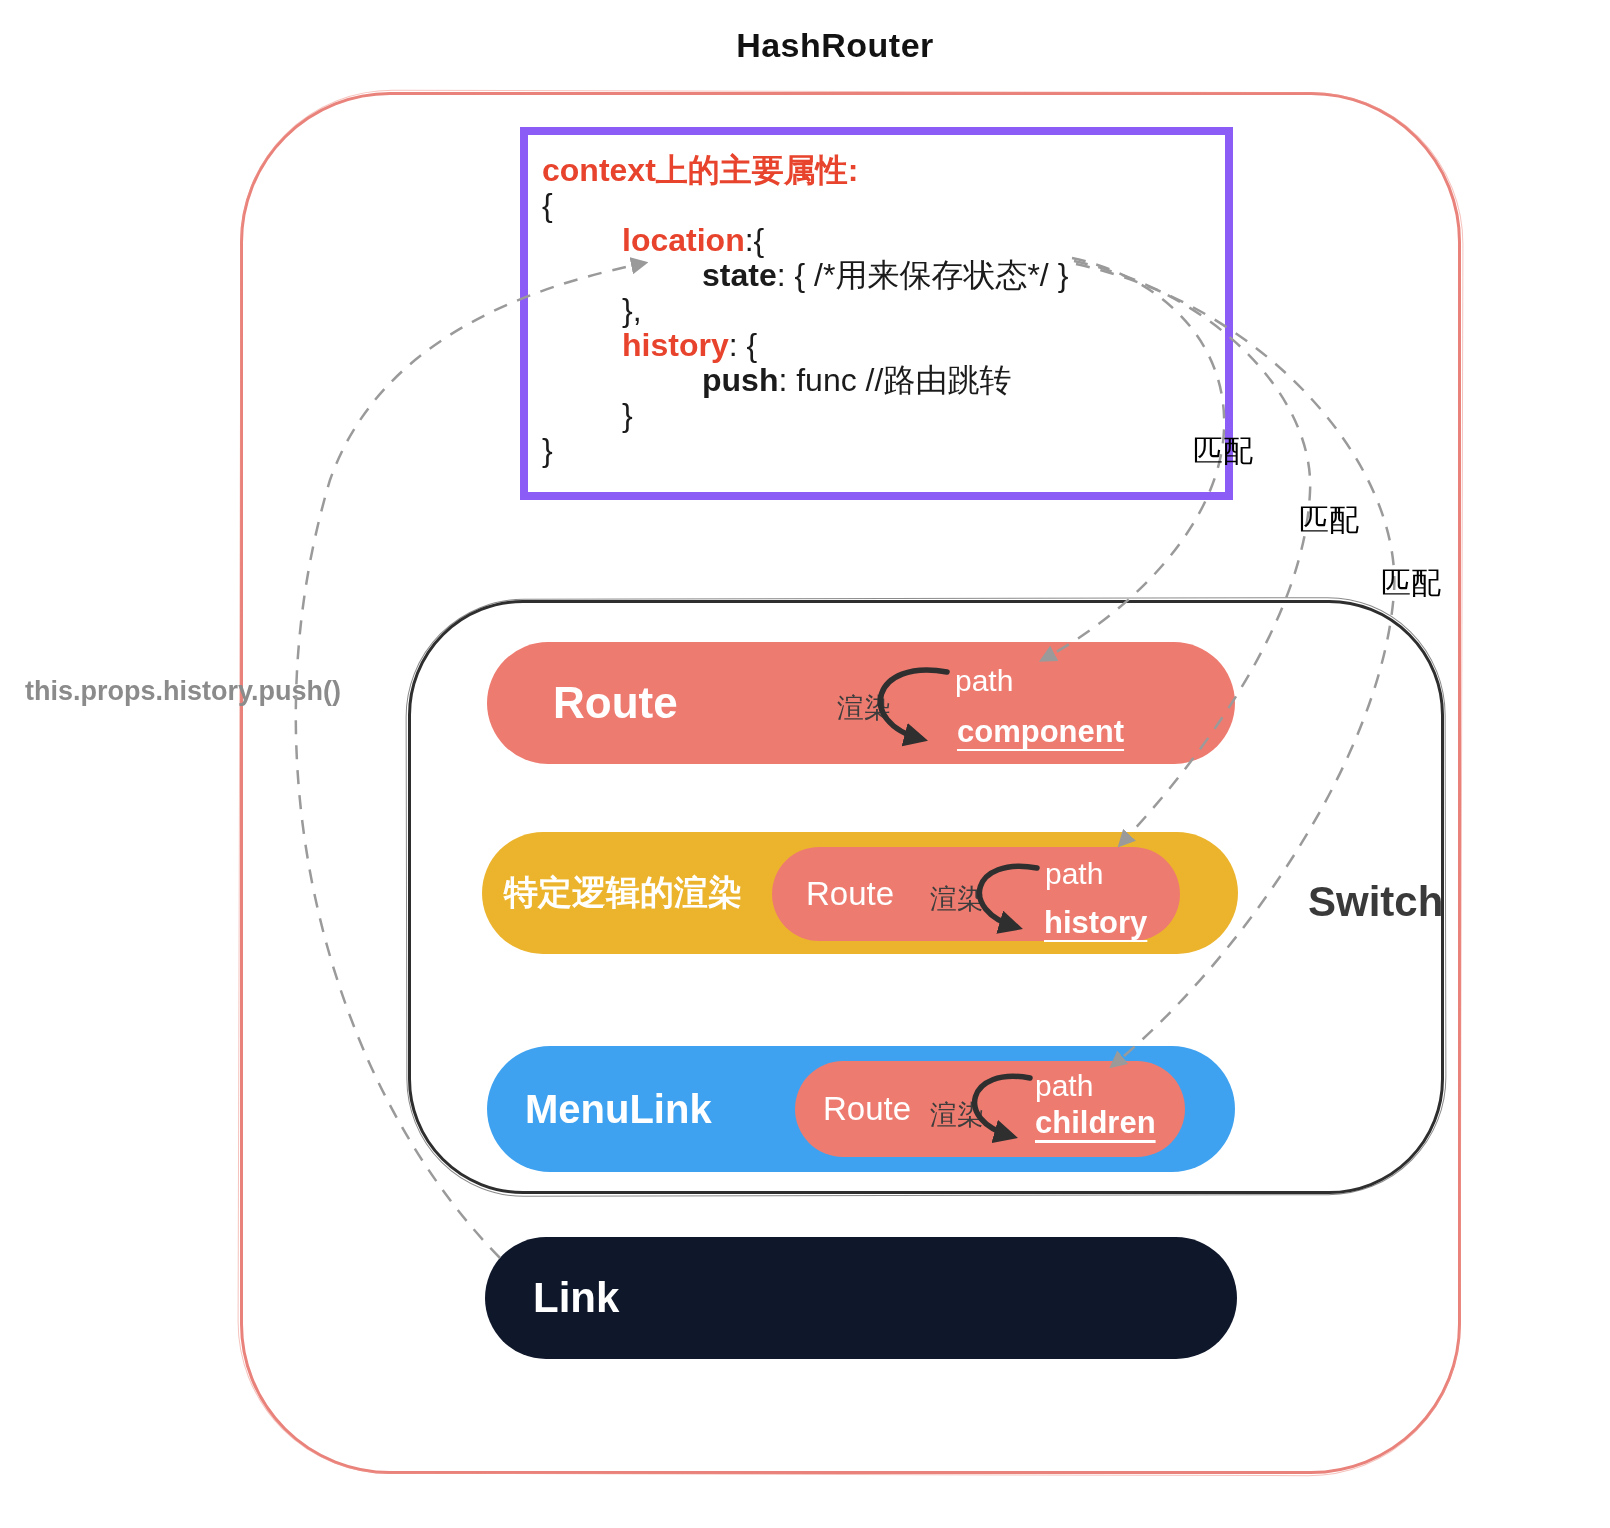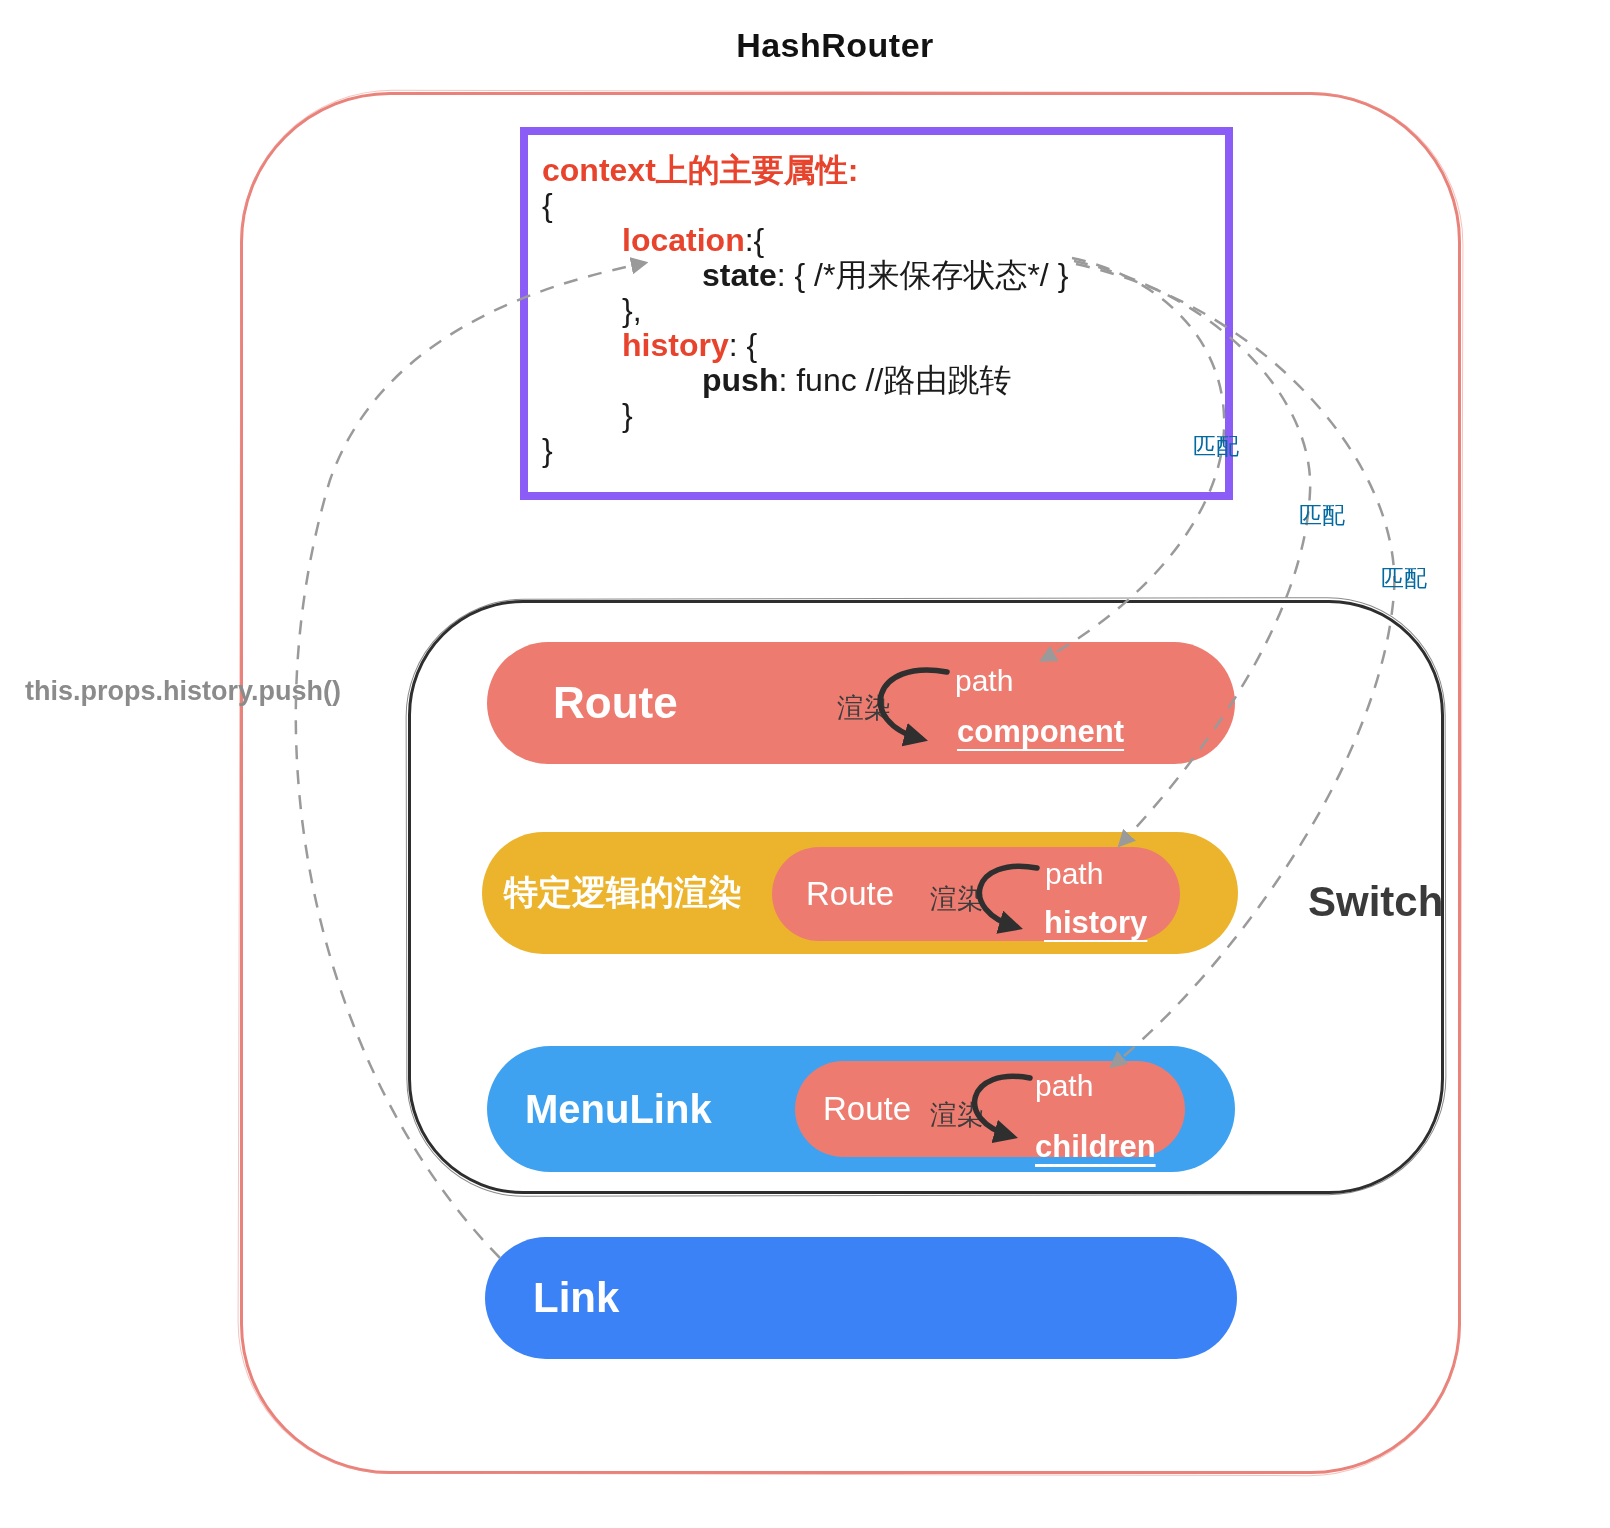--- a/index.html
+++ b/index.html
@@ -35,21 +35,21 @@
   .switchbox::before{content:"";position:absolute;inset:-5px;border:1.5px solid #3c3c3c;
     border-radius:118px;transform:rotate(-0.12deg);opacity:.6;}
   .switch-label{position:absolute;left:1308px;top:878px;font-size:42px;font-weight:bold;
     color:#3a3a3a;z-index:4;}
 
   
   .pill{position:absolute;border-radius:999px;z-index:2;text-align:right;}
   .route-pill{left:487px;top:642px;width:748px;height:122px;background:#ee7b70;}
   .logic-pill{left:482px;top:832px;width:756px;height:122px;background:#ecb42d;}
   .menulink-pill{left:487px;top:1046px;width:748px;height:126px;background:#3fa2f0;}
-  .link-pill{left:485px;top:1237px;width:752px;height:122px;background:#3b82f6;}
+  .link-pill{left:485px;top:1237px;width:752px;height:122px;background:#0f172a;}
 
   .pill-title{position:absolute;top:50%;transform:translateY(-50%);color:#fff;font-weight:bold;}
   .route-pill .pill-title{left:66px;font-size:44px;}
   .logic-pill .pill-title{left:22px;font-size:34px;}
   .menulink-pill .pill-title{left:38px;font-size:40px;}
   .link-pill .pill-title{left:48px;font-size:42px;}
 
   .inner-pill{position:absolute;background:#ee7b70;border-radius:999px;}
   .logic-pill .inner-pill{left:290px;top:15px;width:408px;height:94px;}
   .menulink-pill .inner-pill{left:308px;top:15px;width:390px;height:96px;}
@@ -64,26 +64,26 @@
 
   .path-label{position:absolute;color:#fff;font-size:30px;}
   .route-pill > .path-label{left:468px;top:22px;}
   .logic-pill .inner-pill .path-label{left:273px;top:10px;}
   .menulink-pill .inner-pill .path-label{left:240px;top:8px;}
 
   .target-label{position:absolute;color:#fff;font-weight:bold;font-size:31px;
     text-decoration:underline;text-underline-offset:7px;text-decoration-thickness:2px;}
   .route-pill > .target-label{left:470px;top:72px;}
   .logic-pill .inner-pill .target-label{left:272px;top:58px;}
-  .menulink-pill .inner-pill .target-label{left:240px;top:68px;text-decoration:underline;}
+  .menulink-pill .inner-pill .target-label{left:240px;top:44px;text-decoration:underline;}
 
   
   .push-label{position:absolute;left:25px;top:676px;font-size:27px;font-weight:bold;
     color:#8b8b8b;z-index:4;}
-  .match{position:absolute;font-size:23px;color:#0369a1;z-index:6;}
+  .match{position:absolute;font-size:30px;color:#000000;z-index:6;}
   .m1{left:1193px;top:431px;}
   .m2{left:1299px;top:500px;}
   .m3{left:1381px;top:563px;}
 
   
   .overlay{position:absolute;left:0;top:0;width:1610px;height:1528px;z-index:5;pointer-events:none;}
   .dash{fill:none;stroke:#9a9a9a;stroke-width:2.5;stroke-dasharray:14 11;}
   .rarrow{fill:none;stroke:#2f2f2f;stroke-width:5.5;stroke-linecap:round;}
 </style>
 </head>

